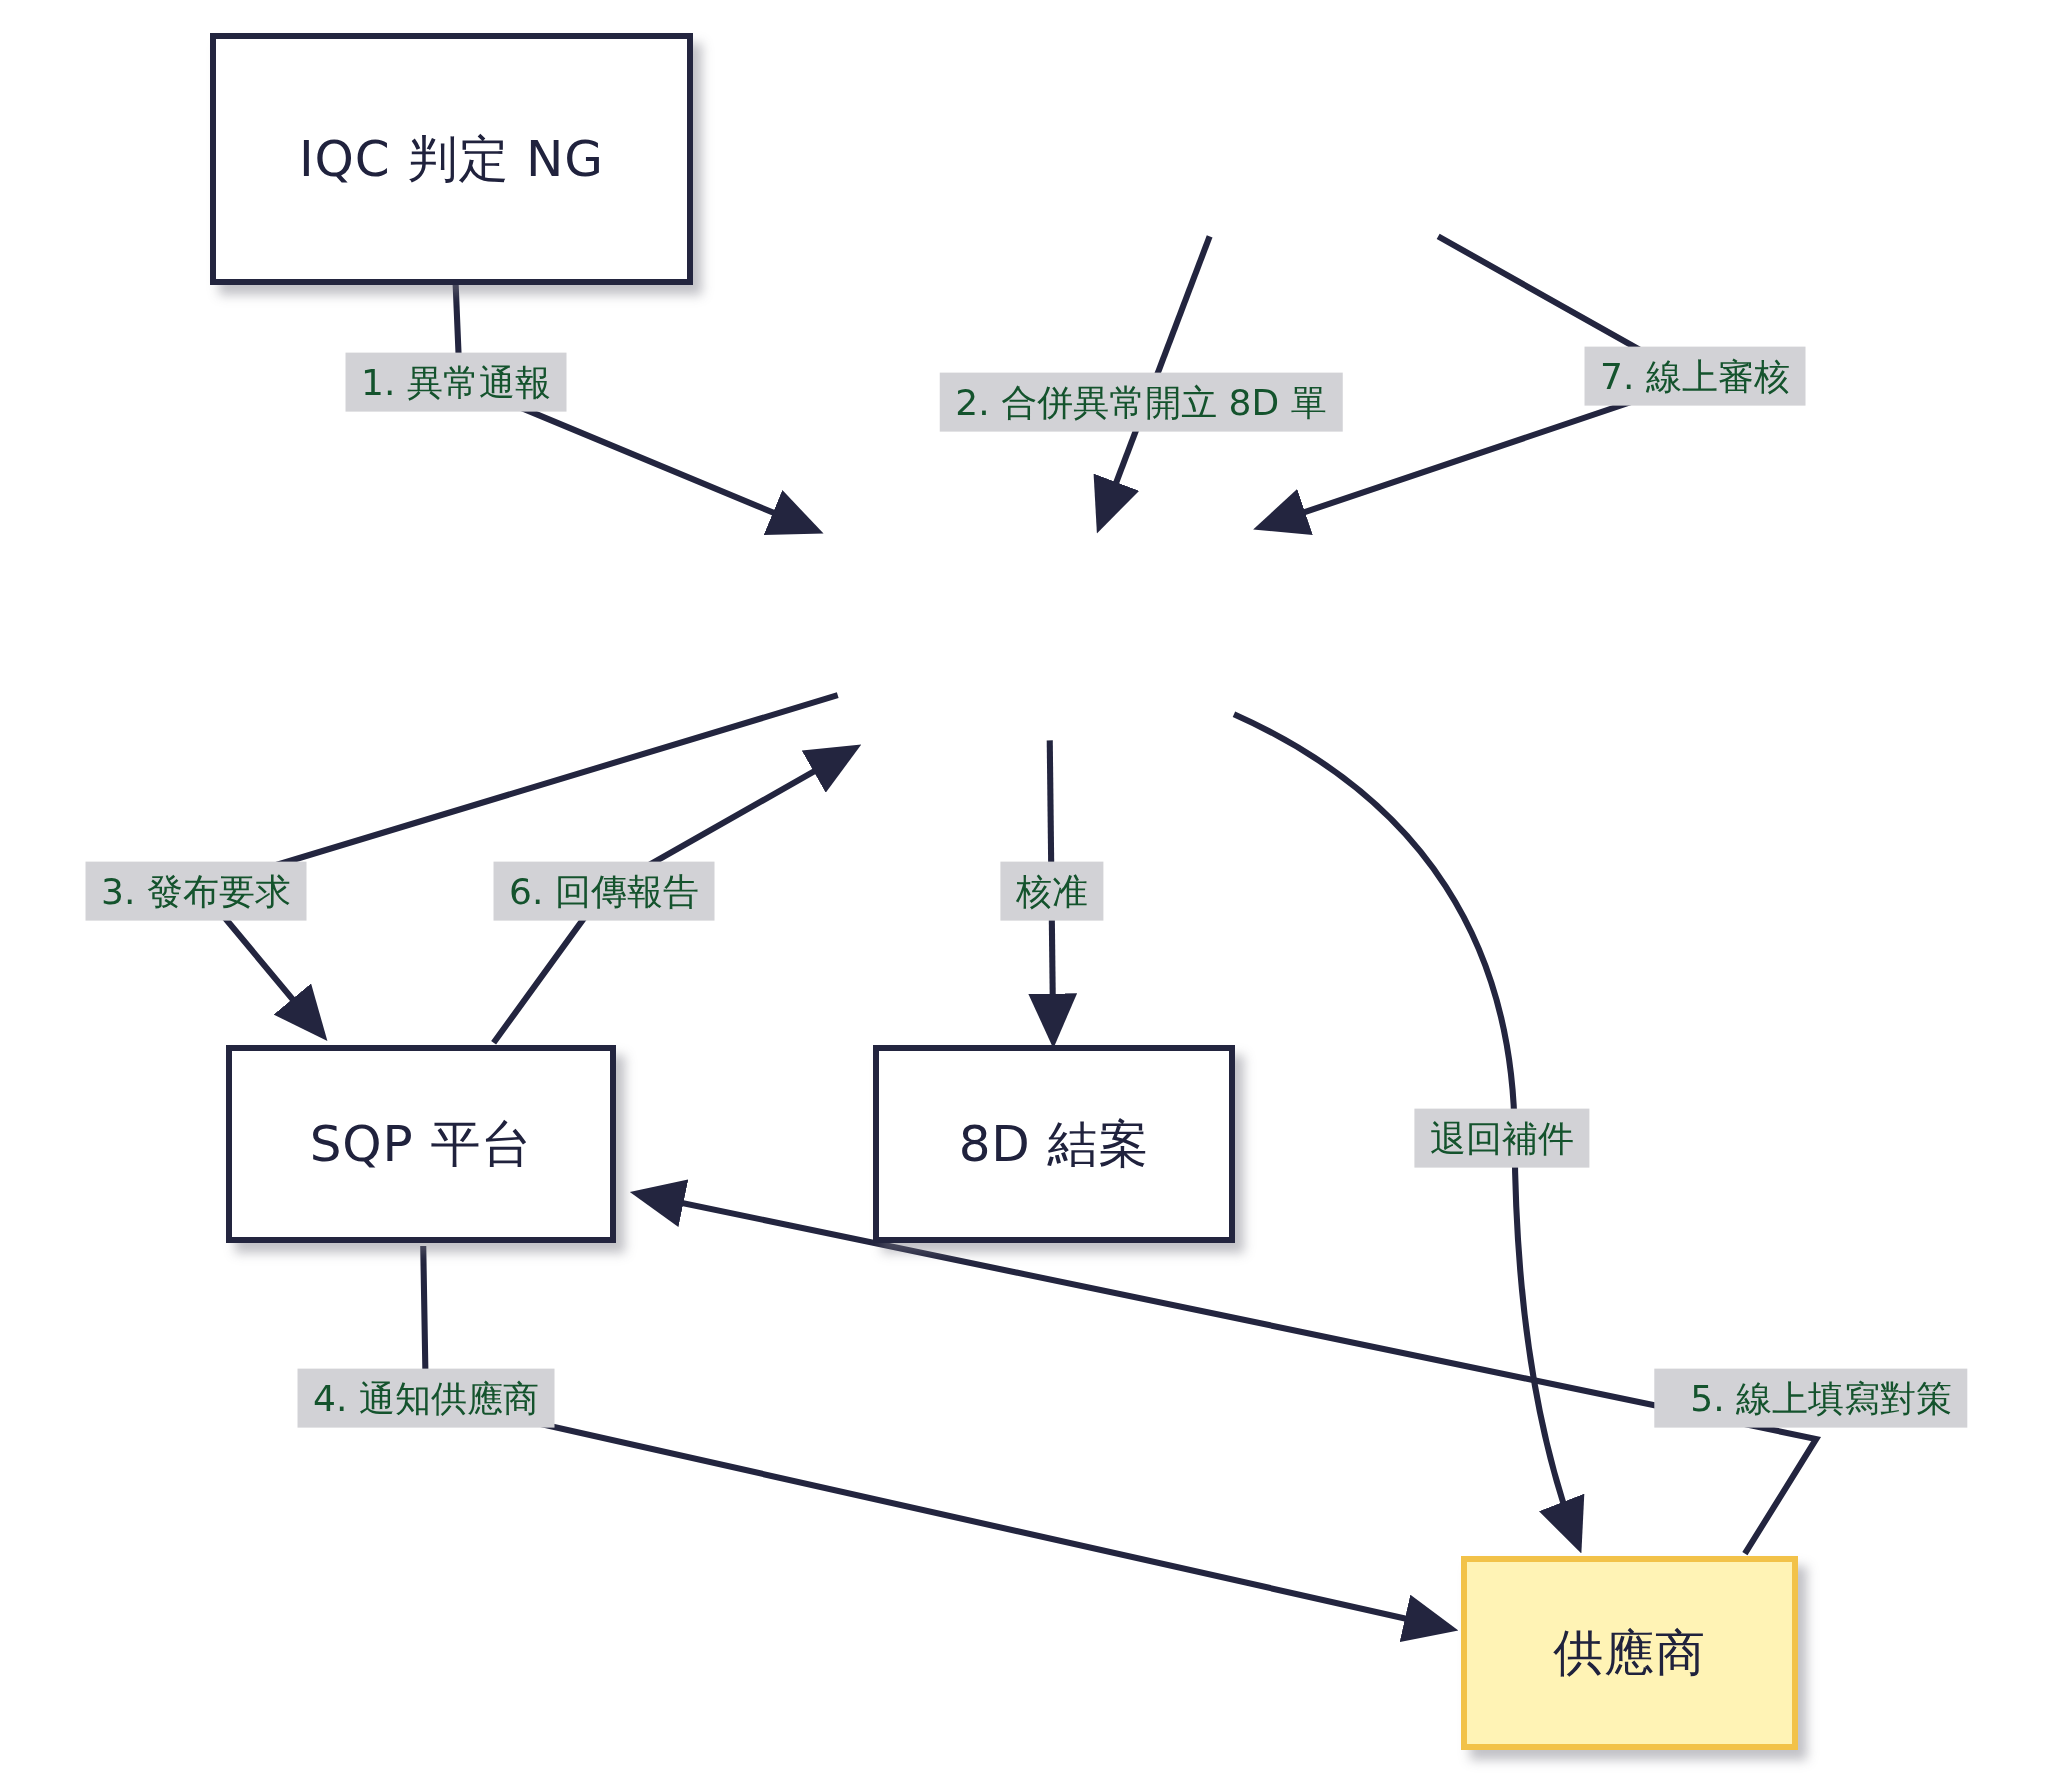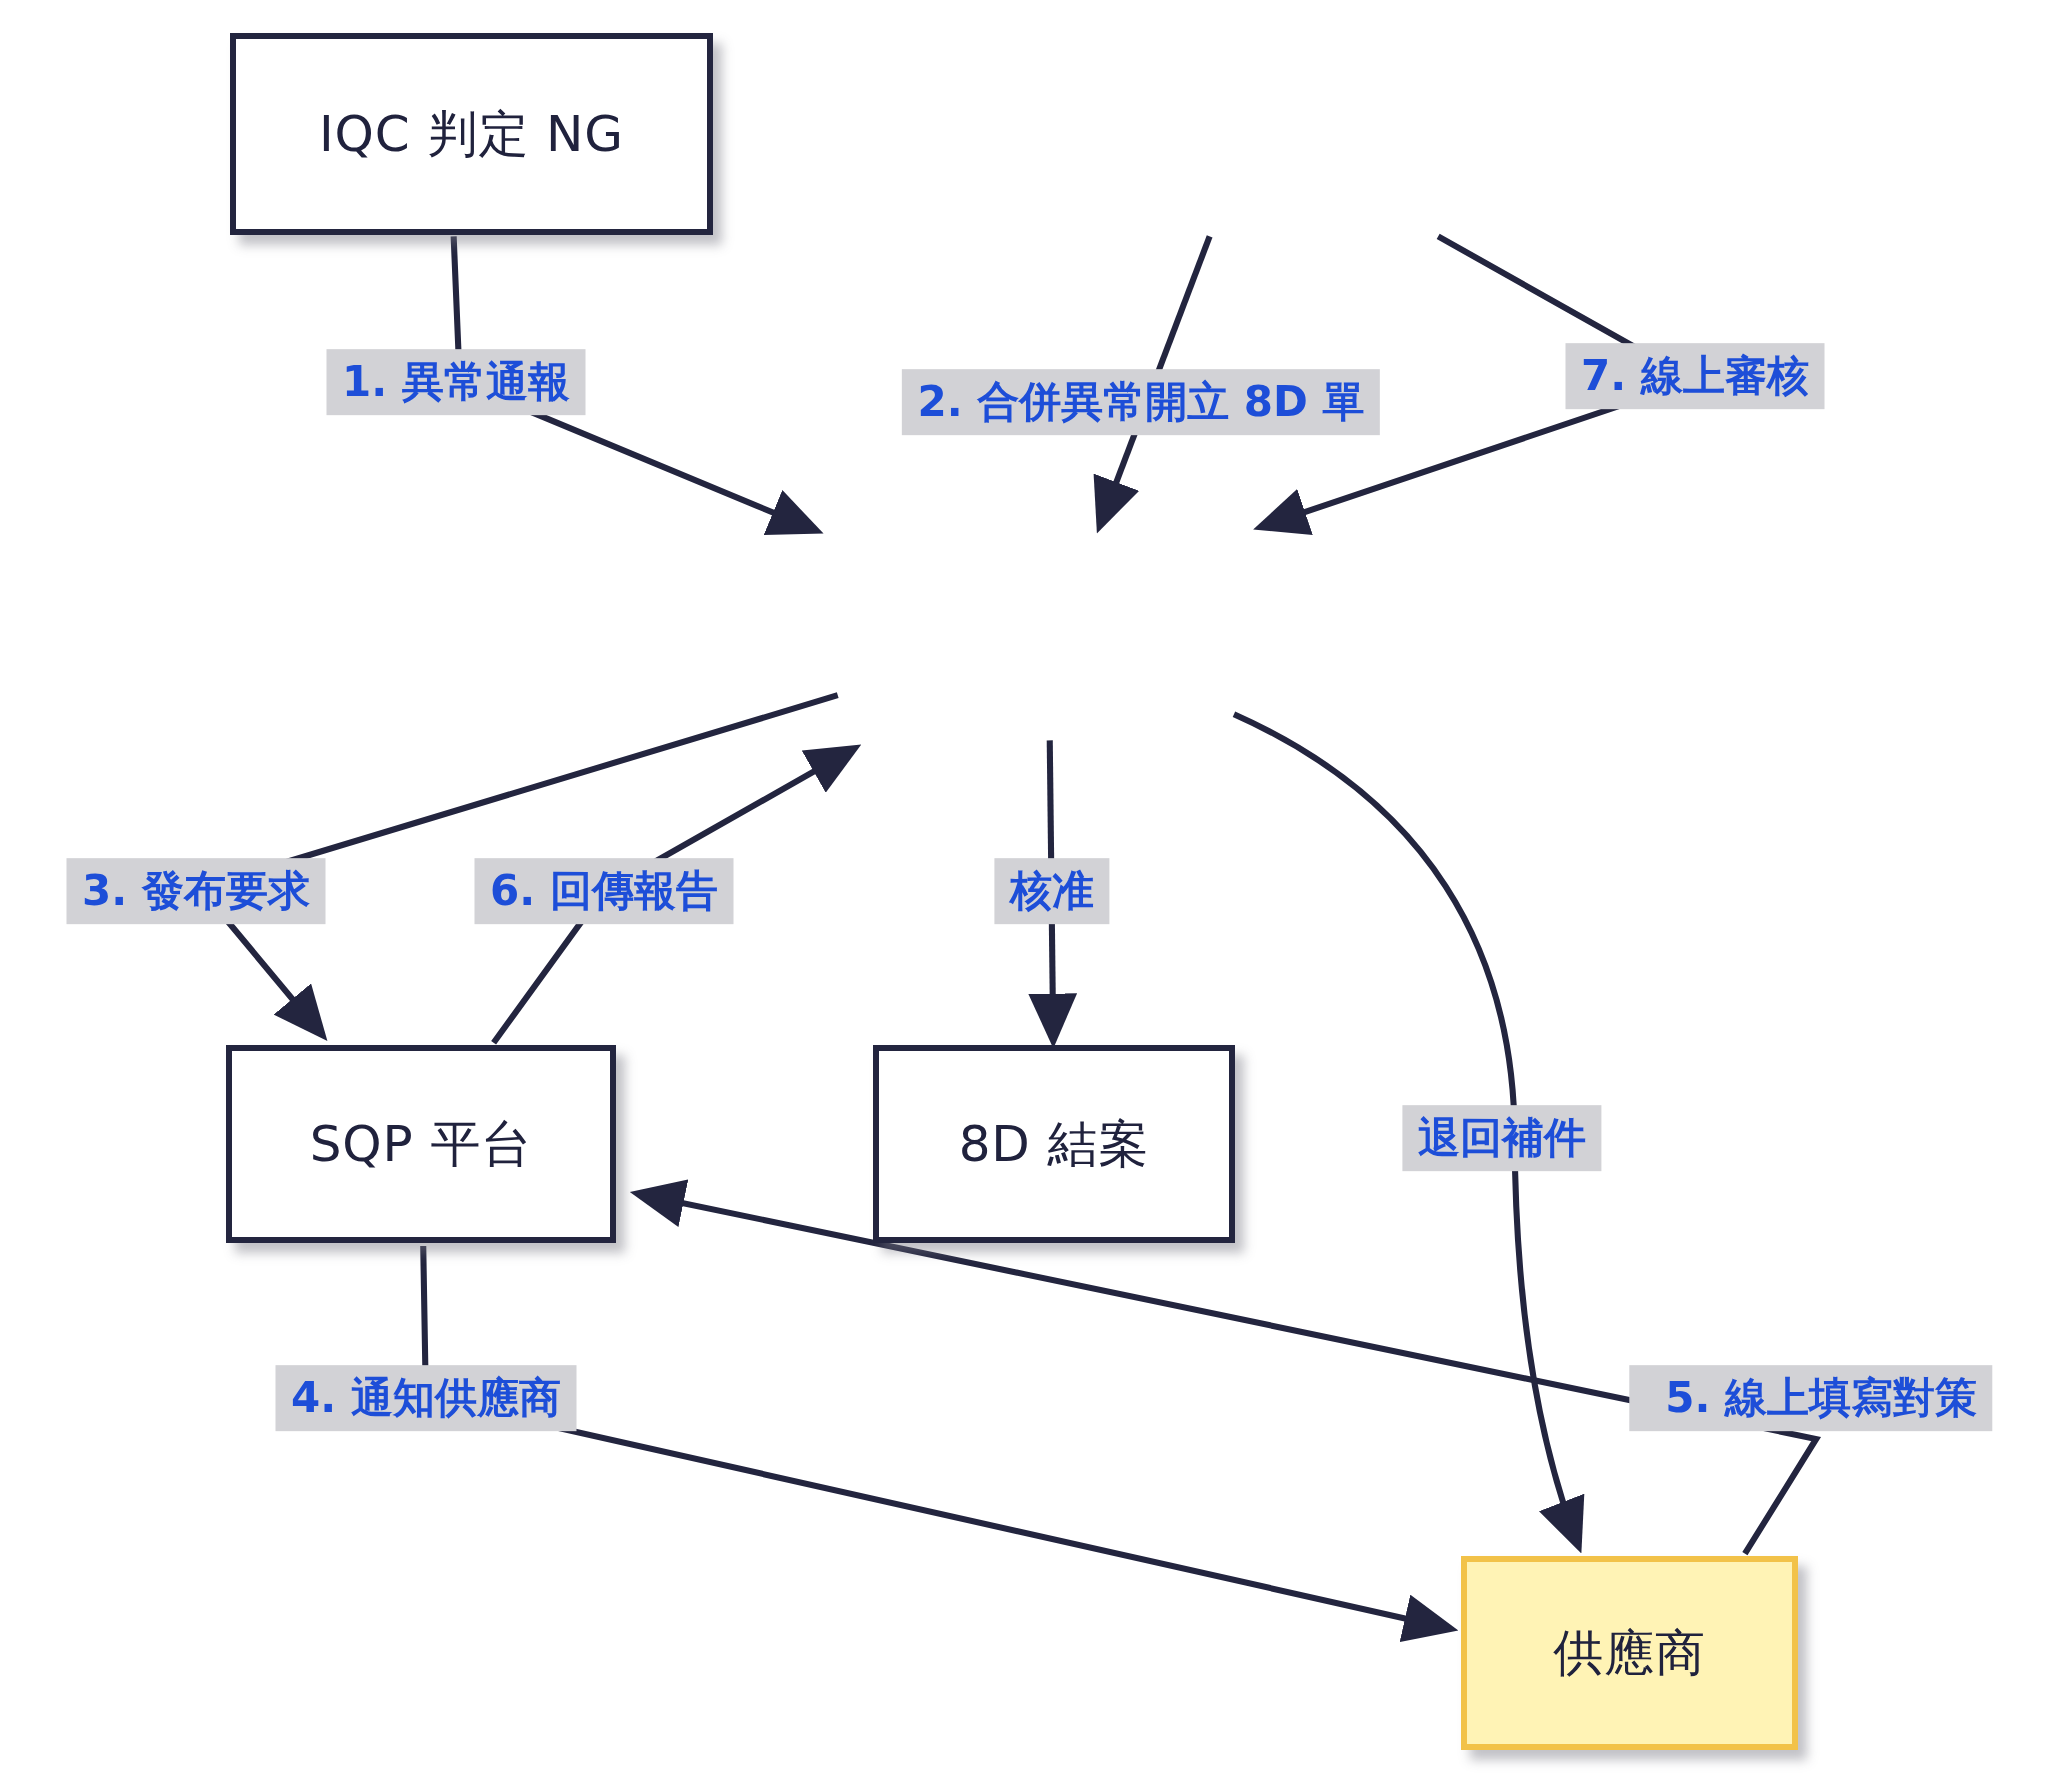--- a/index.html
+++ b/index.html
@@ -44,23 +44,23 @@
     white-space: nowrap;
   }
   .node.highlight {
     background: #fff3b5;
     border-color: #f2c249;
   }
   .edge-label {
     position: absolute;
     transform: translate(-50%, -50%);
     background: #d2d2d6;
-    color: #1d4ed8;
-    font-size: 42px;
-    font-weight: 700;
+    color: #14532d;
+    font-size: 36px;
+    font-weight: 400;
     padding: 8.7px 15.6px;
     white-space: nowrap;
     line-height: 1.15;
   }
 </style>
 </head>
 <body>
 
 <div id="canvas">
 
@@ -84,21 +84,21 @@
   <div class="edge-label" style="left:456px; top:382px;">1. 異常通報</div>
   <div class="edge-label" style="left:1141px; top:382px;margin-top:20px;">2. 合併異常開立 8D 單</div>
   <div class="edge-label" style="left:1695px; top:376px;">7. 線上審核</div>
   <div class="edge-label" style="left:196px; top:891px;">3. 發布要求</div>
   <div class="edge-label" style="left:604px; top:891px;">6. 回傳報告</div>
   <div class="edge-label" style="left:1052px; top:891px;">核准</div>
   <div class="edge-label" style="left:1502px; top:1138px;">退回補件</div>
   <div class="edge-label" style="left:426px; top:1398px;">4. 通知供應商</div>
   <div class="edge-label" style="left:1811px; top:1398px;padding-left:36px;">5. 線上填寫對策</div>
 
-  <div class="node" style="left:210px; top:33px; width:483px; height:202px;margin-left:20px;">
+  <div class="node" style="left:210px; top:33px; width:483px; height:252px;">
     <span>IQC 判定 NG</span>
   </div>
 
 
 
   <div class="node" style="left:226px; top:1045px; width:390px; height:198px;">
     <span>SQP 平台</span>
   </div>
 
   <div class="node" style="left:873px; top:1045px; width:362px; height:198px;">

